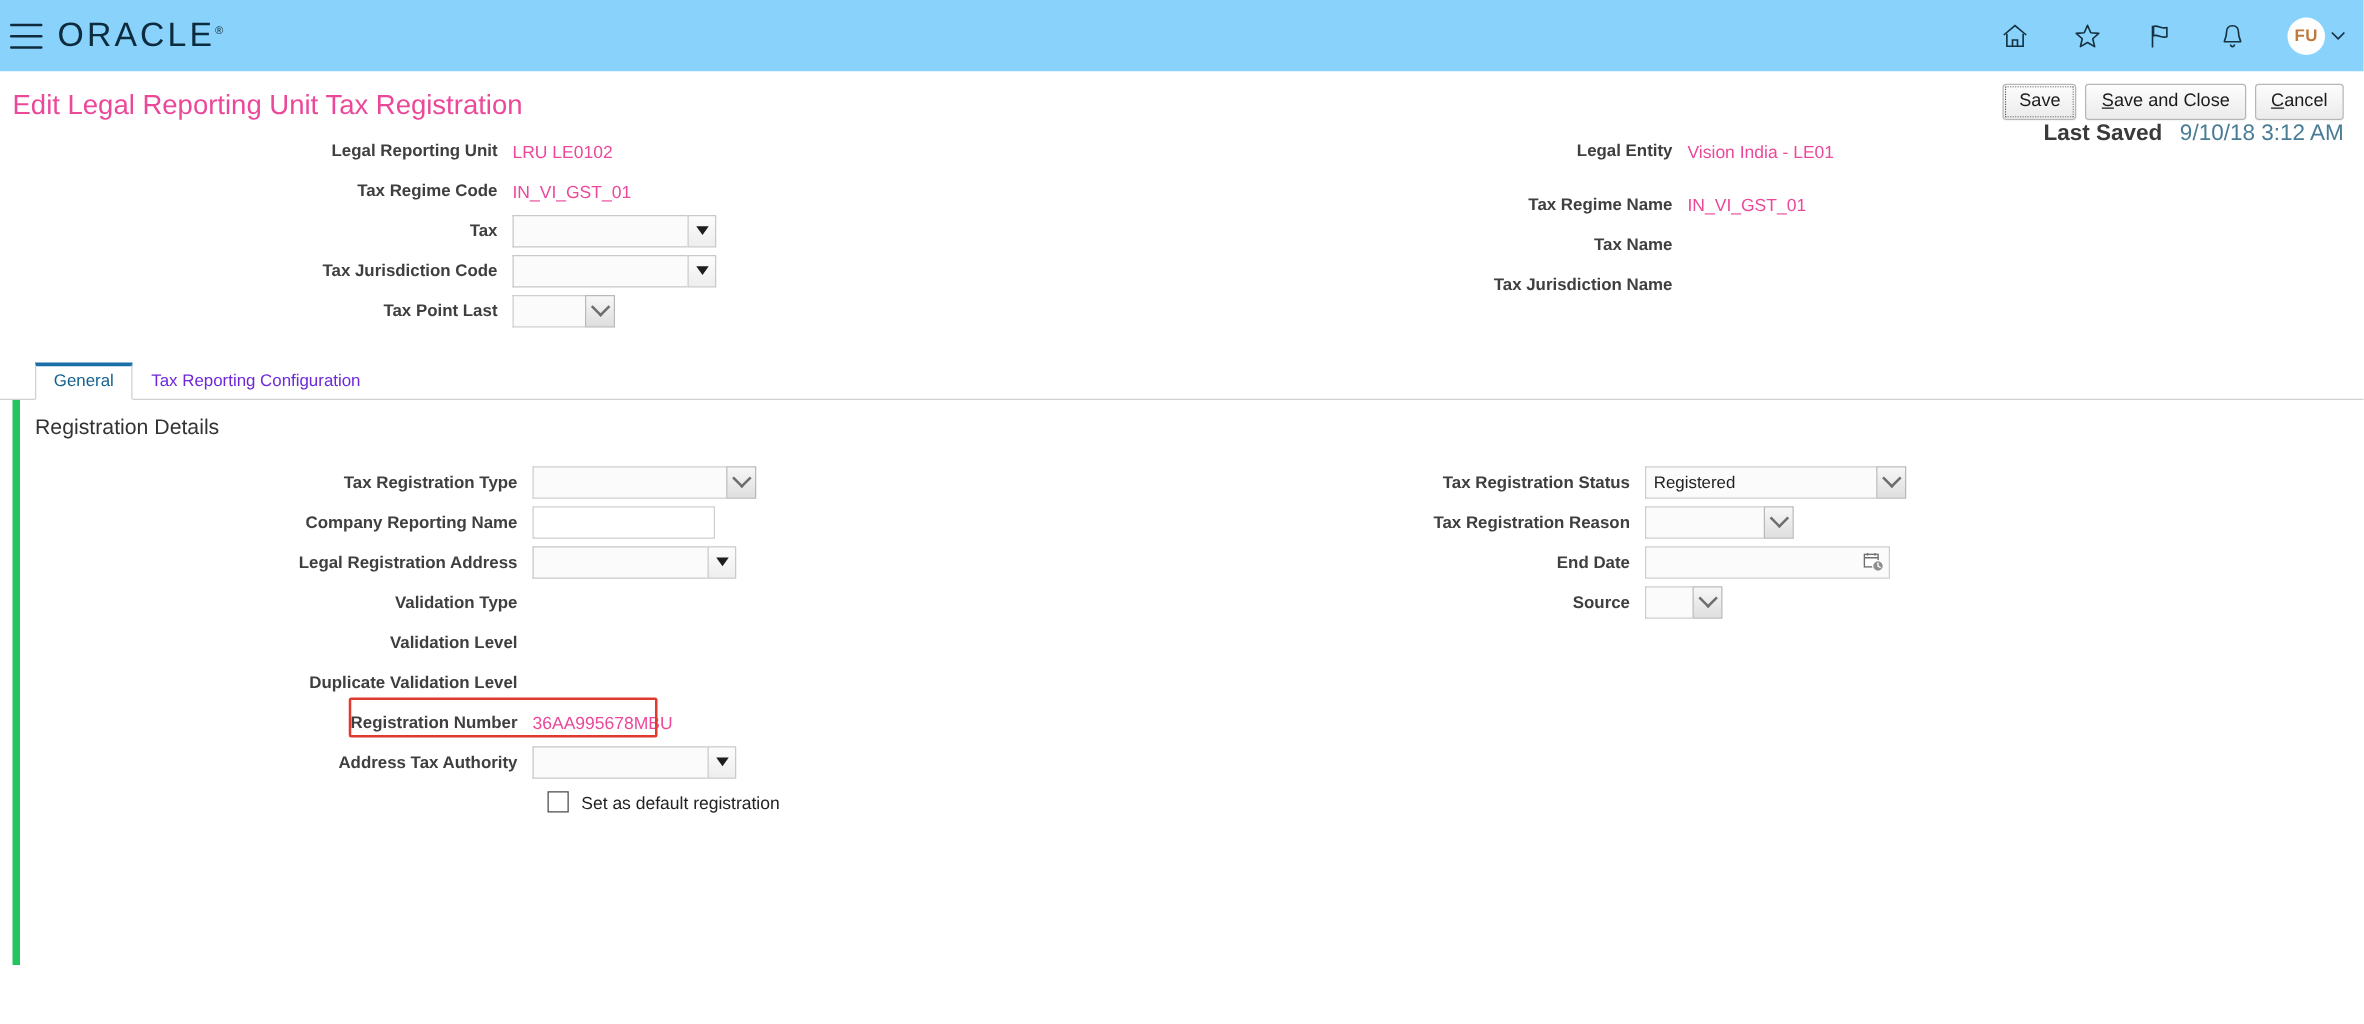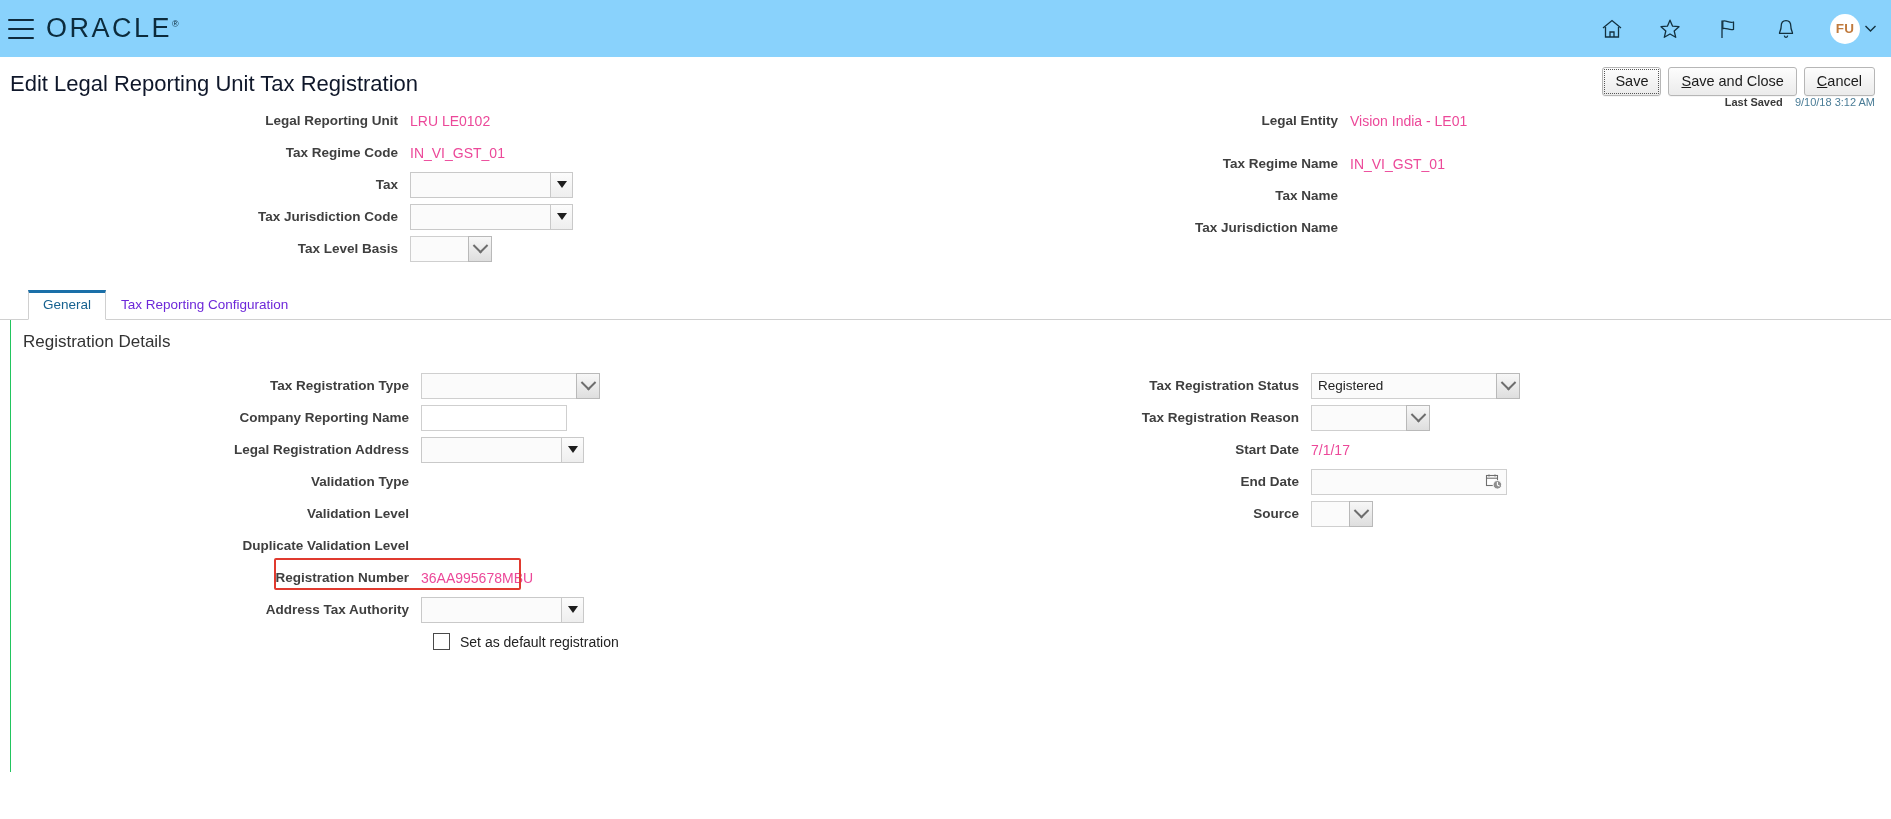--- a/index.html
+++ b/index.html
@@ -100,21 +100,21 @@
   
   .title-bar {
     position: relative;
     height: 48px;
   }
   .page-title {
     position: absolute;
     left: 10px;
     top: 14px;
     font-size: 22px;
-    color: #0f172a;
+    color: #ec4899;
     white-space: nowrap;
   }
   .title-buttons {
     position: absolute;
     right: 16px;
     top: 10px;
     display: flex;
     gap: 7px;
   }
   .btn {
@@ -132,21 +132,21 @@
   .btn.focused {
     outline: 1px dotted #555;
     outline-offset: -3px;
   }
   .mn { text-decoration: underline; }
 
   .last-saved {
     position: absolute;
     right: 16px;
     top: 96px;
-    font-size: 11px;
+    font-size: 18px;
     white-space: nowrap;
   }
   .last-saved .ls-label { color: #3a3a3a; font-weight: bold; }
   .last-saved .ls-value { color: #4a7c96; margin-left: 9px; }
 
   
   .attr-area {
     position: relative;
     height: 172px;
   }
@@ -311,21 +311,21 @@
     color: #16618f;
     background: #ffffff;
     border: 1px solid #d0d0d0;
     border-bottom-color: #ffffff;
     border-top: 3px solid #1a6fa8;
     padding-top: 4px;
   }
 
   
   .panel {
-    border-left: 1px solid #22c55e;
+    border-left: 6px solid #22c55e;
     margin-left: 10px;
     height: 452px;
     box-sizing: border-box;
     position: relative;
   }
   .panel-title {
     font-size: 17px;
     color: #333;
     padding: 12px 0 0 12px;
   }
@@ -454,21 +454,21 @@
       <div class="flabel">Tax Jurisdiction Code</div>
       <div class="lov">
         <input type="text" class="wide" value="" style="">
         <div class="lov-btn">
             <div class="tri-down"></div>
           </div>
       </div>
     </div>
 
     <div class="frow">
-      <div class="flabel">Tax Level Basis</div>
+      <div class="flabel">Tax Point Last</div>
       <div class="selectbox">
         <div class="sel-field" style="width:58px"></div>
         <div class="sel-btn">
             <div class="chev"></div>
           </div>
       </div>
     </div>
   </div>
 
   <div class="attr-col right">
@@ -581,24 +581,20 @@
       <div class="frow">
         <div class="flabel">Tax Registration Reason</div>
         <div class="selectbox">
           <div class="sel-field" style="width:95px"></div>
           <div class="sel-btn">
               <div class="chev"></div>
             </div>
         </div>
       </div>
 
-      <div class="frow">
-        <div class="flabel">Start Date</div>
-        <div class="fvalue">7/1/17</div>
-      </div>
 
       <div class="frow">
         <div class="flabel">End Date</div>
         <div class="datebox">
           <input type="text" value="" style="">
           <span class="cal-icon">
             <svg width="18" height="18" viewBox="0 0 18 18" fill="none">
               <rect x="1.5" y="2.5" width="11" height="10" stroke="#6f6f6f" stroke-width="1.1" fill="#fff"></rect>
               <path d="M1.5 5.2 H12.5" stroke="#6f6f6f" stroke-width="1.1"></path>
               <path d="M4 1.4 V3.4 M10 1.4 V3.4" stroke="#6f6f6f" stroke-width="1.1"></path>

